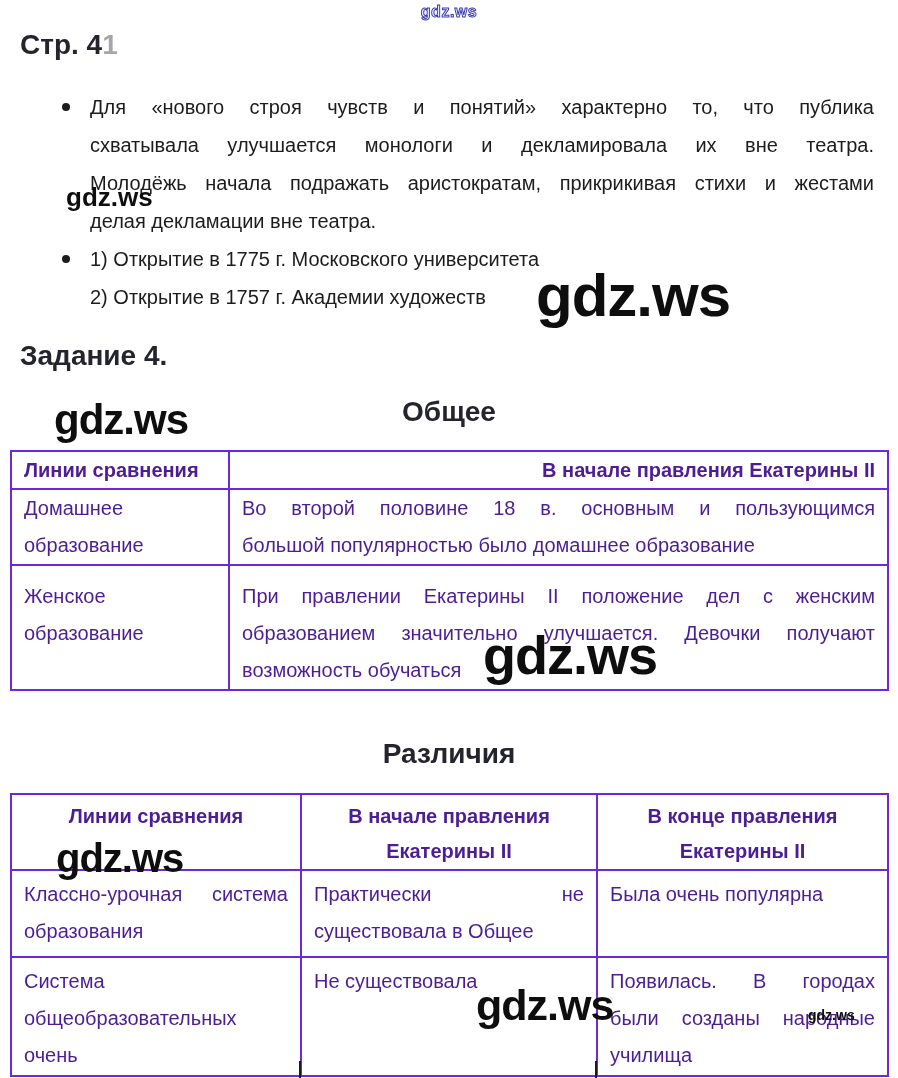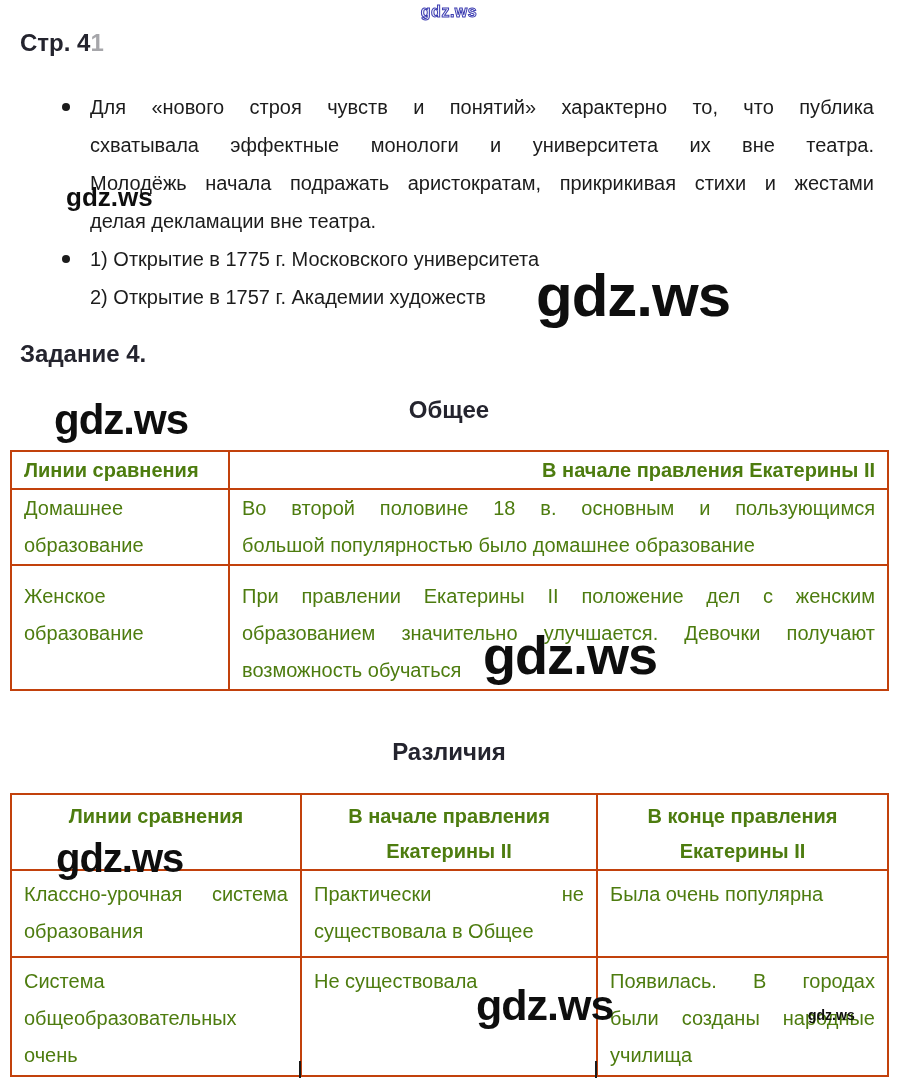--- a/index.html
+++ b/index.html
@@ -11,42 +11,42 @@
   .abs{position:absolute;}
 
   
   .wm-top{
     left:0;top:3px;width:898px;text-align:center;
     font-size:16px;font-weight:bold;letter-spacing:.5px;
     color:#eef0fa;-webkit-text-stroke:1px #3b3bb0;
   }
 
   
-  .h{font-weight:bold;font-size:24px;color:#24242e;}
+  .h{font-weight:bold;font-size:28px;color:#24242e;}
   .page-label{left:20px;top:29px;}
   .page-label .fade{opacity:.4;}
   .task-label{left:20px;top:340px;text-align:center;}
   .sec-title{left:0;width:898px;text-align:center;}
   .sec-title.common{top:396px;}
   .sec-title.diff{top:738px;}
 
   
   .bullets{left:56px;top:88px;width:818px;font-size:20px;line-height:38px;}
   .bullet-item{position:relative;padding-left:34px;}
   .bullet-item .dot{
     position:absolute;left:6px;top:15px;width:8px;height:8px;
     border-radius:50%;background:#1c1c1c;
   }
   .fj{text-align:justify;text-align-last:justify;}
 
   
   table.tbl{border-collapse:collapse;table-layout:fixed;position:absolute;background:#fff;}
   .tbl td{
-    border:2px solid #c2410c;vertical-align:top;
-    padding:0 12px;font-size:20px;line-height:37px;color:#4d7c0f;
+    border:2px solid #6d28d9;vertical-align:top;
+    padding:0 12px;font-size:20px;line-height:37px;color:#4c1d95;
   }
   .tbl .hdr td{font-weight:bold;}
   .ctr{text-align:right;}
 
   .t1{left:10px;top:450px;width:877px;}
   .t1 .hdr td{height:36px;line-height:36px;}
   .t1 .r1 td{height:74px;}
   .t1 .r2 td{height:110px;padding-top:12px;}
 
   .t2{left:10px;top:793px;width:877px;}
@@ -75,21 +75,21 @@
 <div class="abs wm-top">gdz.ws</div>
 
 <div class="abs h page-label">
   <span>Стр. 4</span><span class="fade">1</span>
 </div>
 
 <div class="abs bullets">
   <div class="bullet-item">
     <span class="dot"></span>
     <div class="fj">Для «нового строя чувств и понятий» характерно то, что публика</div>
-    <div class="fj">схватывала эффектные монологи и университета их вне театра.</div>
+    <div class="fj">схватывала улучшается монологи и декламировала их вне театра.</div>
     <div class="fj">Молодёжь начала подражать аристократам, прикрикивая стихи и жестами</div>
     <div>делая декламации вне театра.</div>
   </div>
   <div class="bullet-item">
     <span class="dot"></span>
     <div>1) Открытие в 1775 г. Московского университета</div>
     <div>2) Открытие в 1757 г. Академии художеств</div>
   </div>
 </div>
 

